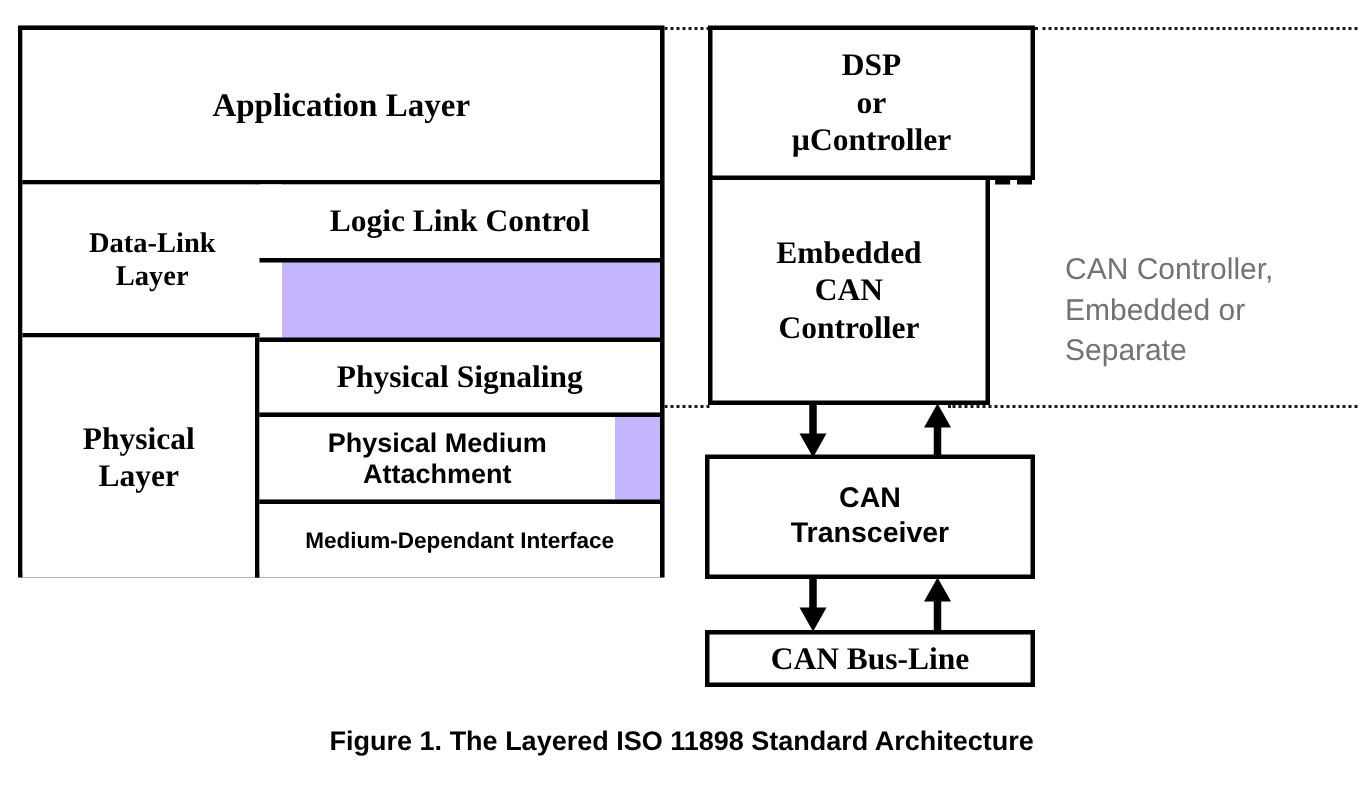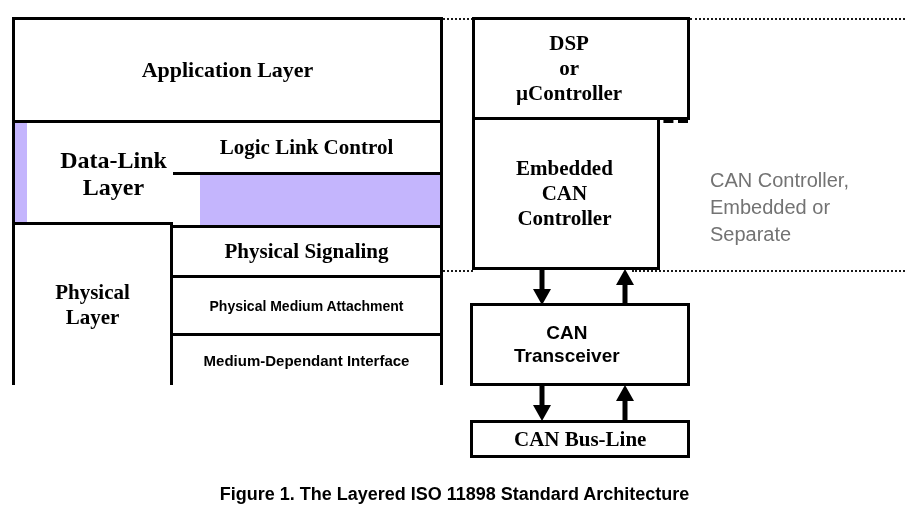--- a/index.html
+++ b/index.html
@@ -17,25 +17,24 @@
   }
 
   
   .box {
     position: absolute;
     box-sizing: border-box;
     border: 3px solid #000000;
     background: #ffffff;
     display: flex;
     align-items: center;
-    justify-content: flex-start;
+    justify-content: center;
     text-align: center;
     color: #000000;
     line-height: 1.18;
-    padding-left: 41px;
   }
   .serif  { font-family: "Liberation Serif", serif; font-weight: bold; }
   .sans   { font-family: "Liberation Sans", sans-serif; font-weight: bold; }
 
   
   #left-table {
     position: absolute;
     left: 12px;
     top: 17px;
     width: 431px;
@@ -118,21 +117,21 @@
   <div id="left-table">
 
     <div class="cell serif" style="left:0px; top:0px; width:425px; height:100px; font-size:22px;">
       <span>Application Layer</span>
     </div>
 
     <div class="hline" style="left:0px; top:100px; width:425px; height:3px;"></div>
 
     <div class="vline" style="left:155px; top:103px; width:3px; height:262px;"></div>
 
-    <div class="cell serif" style="left:12px; top:103px; width:173px; height:102px; font-size:24px; white-space:pre-line;">
+    <div class="cell serif" style="left:0px; top:103px; width:173px; height:102px; font-size:19px; white-space:pre-line;">
       <span>Data-Link
 Layer</span>
     </div>
 
     <div class="hline" style="left:0px; top:202px; width:158px; height:3px;"></div>
 
     <div class="cell serif" style="left:0px; top:205px; width:155px; height:160px; font-size:21px; white-space:pre-line;">
       <span>Physical
 Layer</span>
     </div>
@@ -142,21 +141,21 @@
     </div>
     <div class="hline" style="left:158px; top:152px; width:267px; height:3px;"></div>
 
     <div class="hline" style="left:158px; top:205px; width:267px; height:3px;"></div>
 
     <div class="cell serif" style="left:158px; top:208px; width:267px; height:47px; font-size:21px;">
       <span>Physical Signaling</span>
     </div>
     <div class="hline" style="left:158px; top:255px; width:267px; height:3px;"></div>
 
-    <div class="cell sans" style="left:158px; top:258px; width:267px; height:55px; font-size:14px;">
+    <div class="cell sans" style="left:158px; top:258px; width:237px; height:55px; font-size:18px;">
       <span>Physical Medium Attachment</span>
     </div>
     <div class="hline" style="left:158px; top:313px; width:267px; height:3px;"></div>
 
     <div class="cell sans" style="left:158px; top:316px; width:267px; height:49px; font-size:15px;">
       <span>Medium-Dependant Interface</span>
     </div>
   </div>
 
   <div class="box serif" style="left:472px; top:17px; width:218px; height:103px; font-size:21px; white-space:pre-line;">

